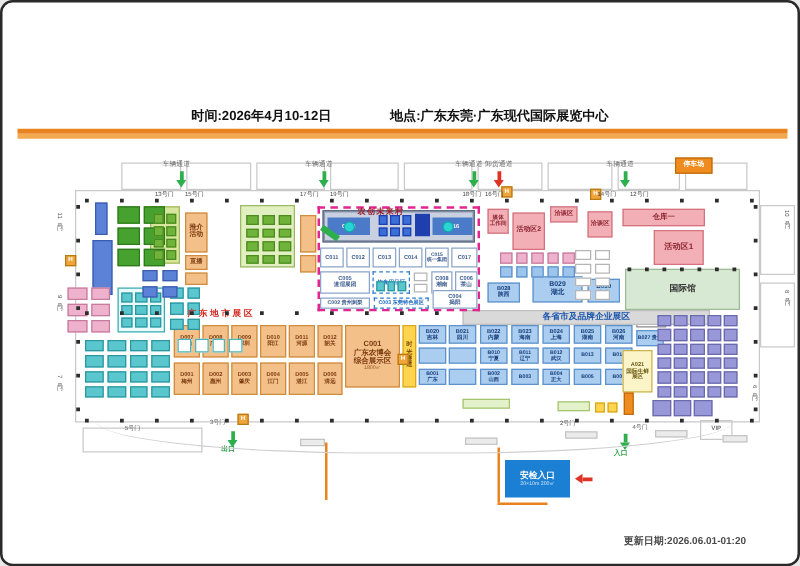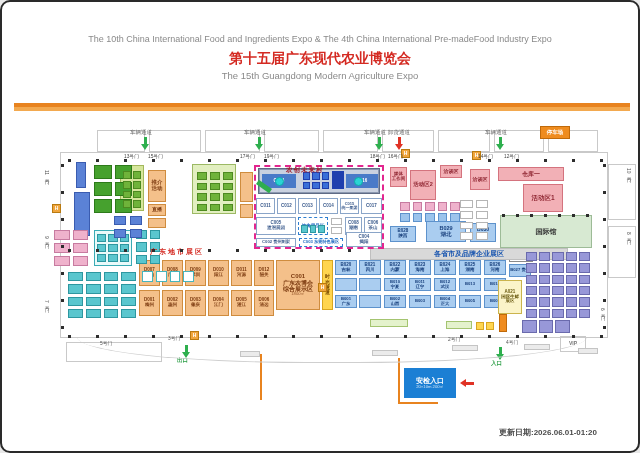--- a/index.html
+++ b/index.html
@@ -52,23 +52,24 @@
   .vert{writing-mode:vertical-rl;white-space:normal;}
   .cell{position:absolute;box-sizing:border-box;border:1px solid rgba(0,0,0,.28);}
   .dot{position:absolute;width:3px;height:3px;background:#2d2d2d;}
   .oline{position:absolute;background:#e8831f;}
   .arr{position:absolute;}
 </style>
 </head>
 <body>
 <div class="page">
 
-<div class="hdr s1">The 10th China International Food and Ingredients Expo &amp; The 4th China International Pre-madeFood Industry Expo</div>
-<div class="hdr t2">第十五届广东现代农业博览会</div>
-<div class="hdr s2">The 15th  Guangdong Modern Agriculture Expo</div>
+<div class="hdr inf">
+  <span>时间:2026年4月10-12日</span>
+  <span>地点:广东东莞·广东现代国际展览中心</span>
+</div>
 <div class="bar1"></div>
 <div class="bar2"></div>
 
 <div id="map">
       <div class="bx b-outline" style="left: 58px; top: 150px; width: 548px; height: 186px;"></div>
       <div class="bx b-outline" style="left: 95px; top: 128px; width: 48px; height: 22px;"></div>
       <div class="bx b-outline" style="left: 147px; top: 128px; width: 52px; height: 22px;"></div>
       <div class="bx b-outline" style="left: 203px; top: 128px; width: 55px; height: 22px;"></div>
       <div class="bx b-outline" style="left: 262px; top: 128px; width: 55px; height: 22px;"></div>
       <div class="bx b-outline" style="left: 321px; top: 128px; width: 55px; height: 22px;"></div>

